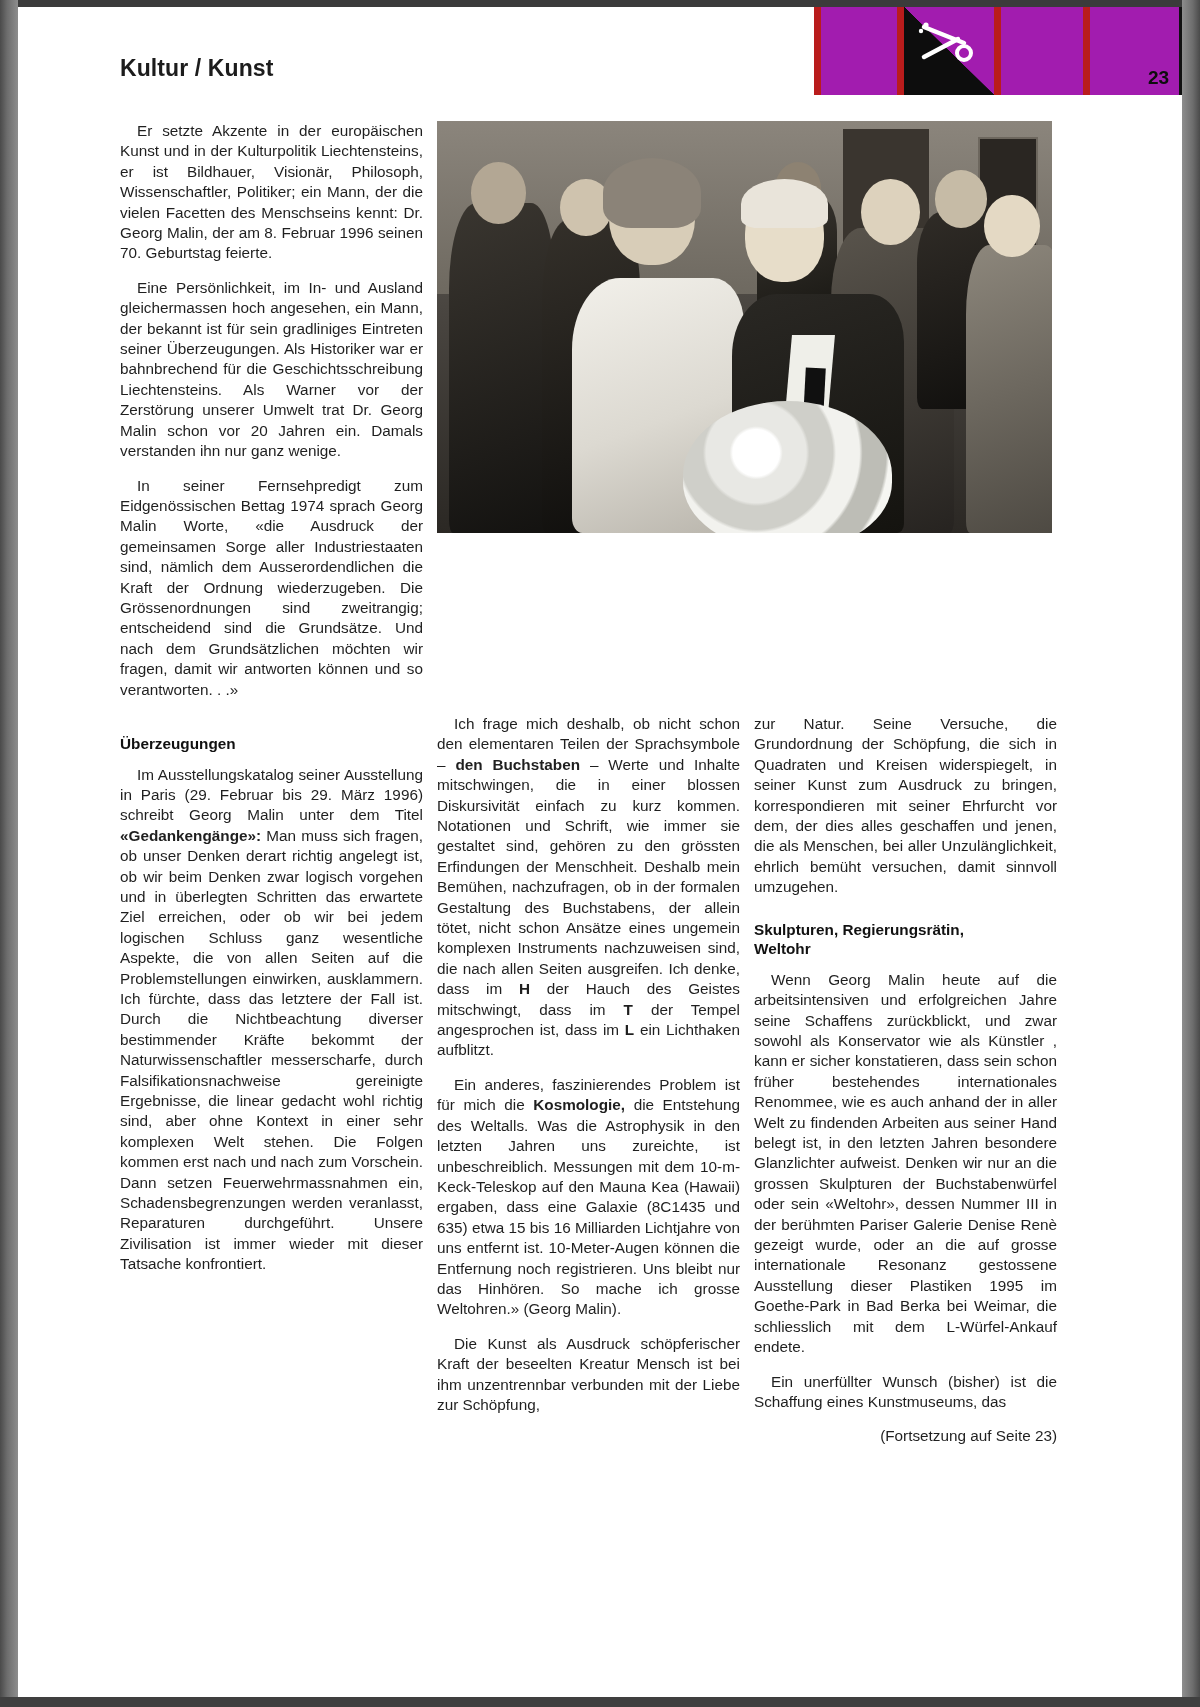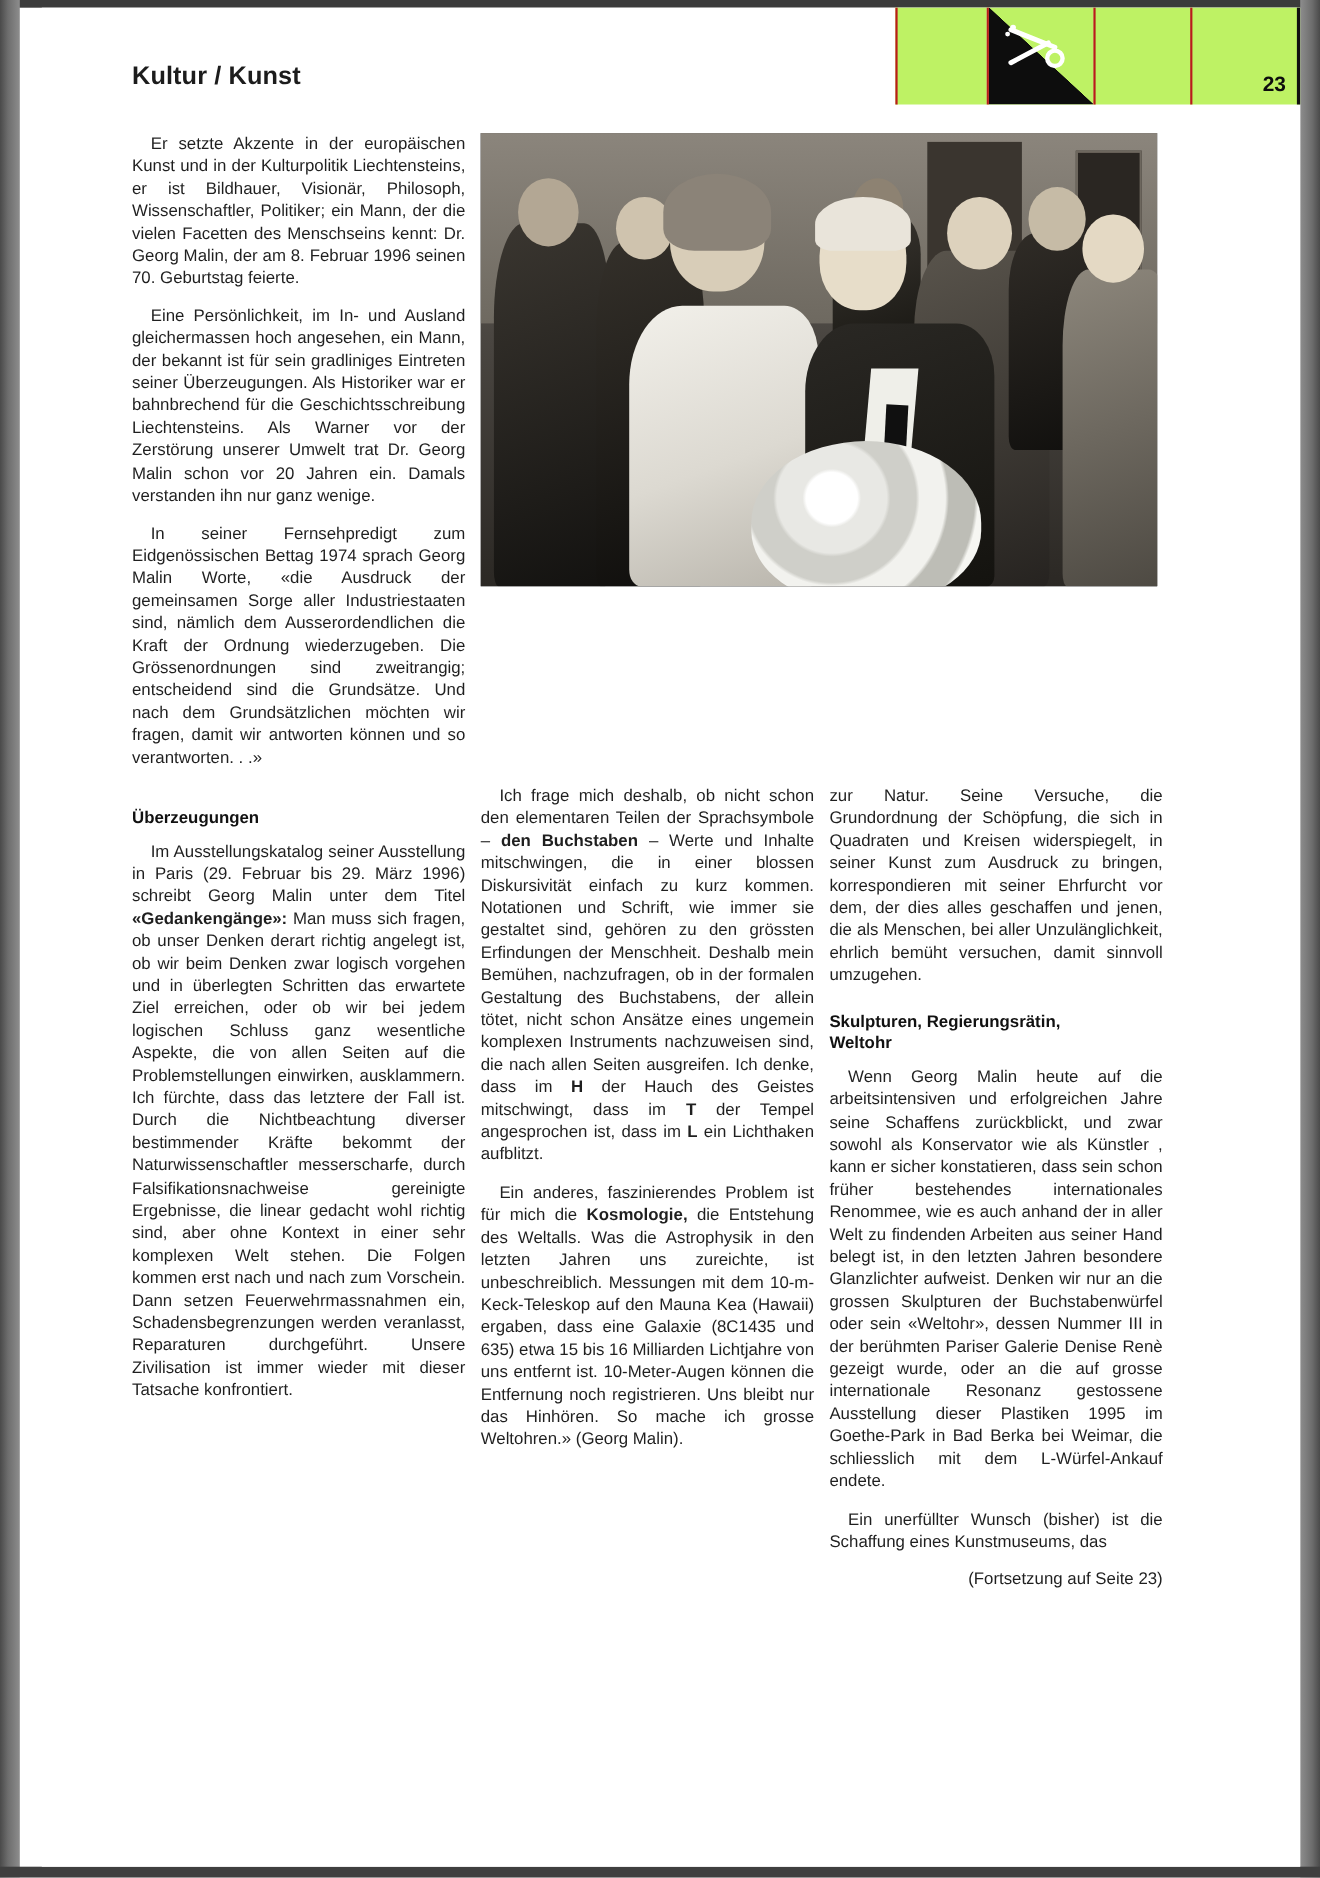--- a/index.html
+++ b/index.html
@@ -66,22 +66,22 @@
     position: absolute;
     right: 0px;
     top: 0;
     width: 368px;
     height: 88px;
     display: flex;
   }
   .band-cell {
     position: relative;
     height: 100%;
-    background: #bef264;
-    border-left: 2px solid #b91c1c;
+    background: #a21caf;
+    border-left: 7px solid #b91c1c;
     overflow: hidden;
     text-decoration: underline;
   }
   .band-cell.c1 { width: 82px; }
   .band-cell.c2 { width: 96px; }
   .band-cell.c3 { width: 88px; }
   .band-cell.c4 { width: 96px; border-right: 3px solid #111; }
   .band-tri {
     position: absolute;
     inset: 0;
@@ -320,20 +320,21 @@
     <div class="cols">
 
       <div class="col col-left">
         <h3 class="subsection">Überzeugungen</h3>
         <p class="body last"><span>Im Ausstellungskatalog seiner Ausstellung in Paris (29. Februar bis 29. März 1996) schreibt Georg Malin unter dem Titel </span><span class="b">«Gedankengänge»:</span><span> Man muss sich fragen, ob unser Denken derart richtig angelegt ist, ob wir beim Denken zwar logisch vorgehen und in überlegten Schritten das erwartete Ziel erreichen, oder ob wir bei jedem logischen Schluss ganz wesentliche Aspekte, die von allen Seiten auf die Problemstellungen einwirken, ausklammern. Ich fürchte, dass das letztere der Fall ist. Durch die Nichtbeachtung diverser bestimmender Kräfte bekommt der Naturwissenschaftler messerscharfe, durch Falsifikationsnachweise gereinigte Ergebnisse, die linear gedacht wohl richtig sind, aber ohne Kontext in einer sehr komplexen Welt stehen. Die Folgen kommen erst nach und nach zum Vorschein. Dann setzen Feuerwehrmassnahmen ein, Schadensbegrenzungen werden veranlasst, Reparaturen durchgeführt. Unsere Zivilisation ist immer wieder mit dieser Tatsache konfrontiert.</span></p>
       </div>
 
       <div class="col col-mid">
         <p class="body"><span>Ich frage mich deshalb, ob nicht schon den elementaren Teilen der Sprachsymbole – </span><span class="b">den Buchstaben</span><span> – Werte und Inhalte mitschwingen, die in einer blossen Diskursivität einfach zu kurz kommen. Notationen und Schrift, wie immer sie gestaltet sind, gehören zu den grössten Erfindungen der Menschheit. Deshalb mein Bemühen, nachzufragen, ob in der formalen Gestaltung des Buchstabens, der allein tötet, nicht schon Ansätze eines ungemein komplexen Instruments nachzuweisen sind, die nach allen Seiten ausgreifen. Ich denke, dass im </span><span class="b">H</span><span> der Hauch des Geistes mitschwingt, dass im </span><span class="b">T</span><span> der Tempel angesprochen ist, dass im </span><span class="b">L</span><span> ein Lichthaken aufblitzt.</span></p>
         <p class="body"><span>Ein anderes, faszinierendes Problem ist für mich die </span><span class="b">Kosmologie,</span><span> die Entstehung des Weltalls. Was die Astrophysik in den letzten Jahren uns zureichte, ist unbeschreiblich. Messungen mit dem 10-m-Keck-Teleskop auf den Mauna Kea (Hawaii) ergaben, dass eine Galaxie (8C1435 und 635) etwa 15 bis 16 Milliarden Lichtjahre von uns entfernt ist. 10-Meter-Augen können die Entfernung noch registrieren. Uns bleibt nur das Hinhören. So mache ich grosse Weltohren.» (Georg Malin).</span></p>
+        <p class="body last">Die Kunst als Ausdruck schöpferischer Kraft der beseelten Kreatur Mensch ist bei ihm unzentrennbar verbunden mit der Liebe zur Schöpfung,</p>
       </div>
 
       <div class="col col-right">
         <p class="body no-indent">zur Natur. Seine Versuche, die Grundordnung der Schöpfung, die sich in Quadraten und Kreisen widerspiegelt, in seiner Kunst zum Ausdruck zu bringen, korrespondieren mit seiner Ehrfurcht vor dem, der dies alles geschaffen und jenen, die als Menschen, bei aller Unzulänglichkeit, ehrlich bemüht versuchen, damit sinnvoll umzugehen.</p>
         <h3 class="subsection tight"><span>Skulpturen, Regierungsrätin,</span><br><span>Weltohr</span></h3>
         <p class="body">Wenn Georg Malin heute auf die arbeitsintensiven und erfolgreichen Jahre seine Schaffens zurückblickt, und zwar sowohl als Konservator wie als Künstler , kann er sicher konstatieren, dass sein schon früher bestehendes internationales Renommee, wie es auch anhand der in aller Welt zu findenden Arbeiten aus seiner Hand belegt ist, in den letzten Jahren besondere Glanzlichter aufweist. Denken wir nur an die grossen Skulpturen der Buchstabenwürfel oder sein «Weltohr», dessen Nummer III in der berühmten Pariser Galerie Denise Renè gezeigt wurde, oder an die auf grosse internationale Resonanz gestossene Ausstellung dieser Plastiken 1995 im Goethe-Park in Bad Berka bei Weimar, die schliesslich mit dem L-Würfel-Ankauf endete.</p>
         <p class="body">Ein unerfüllter Wunsch (bisher) ist die Schaffung eines Kunstmuseums, das</p>
         <p class="body right-align last">(Fortsetzung auf Seite 23)</p>
       </div>
 

